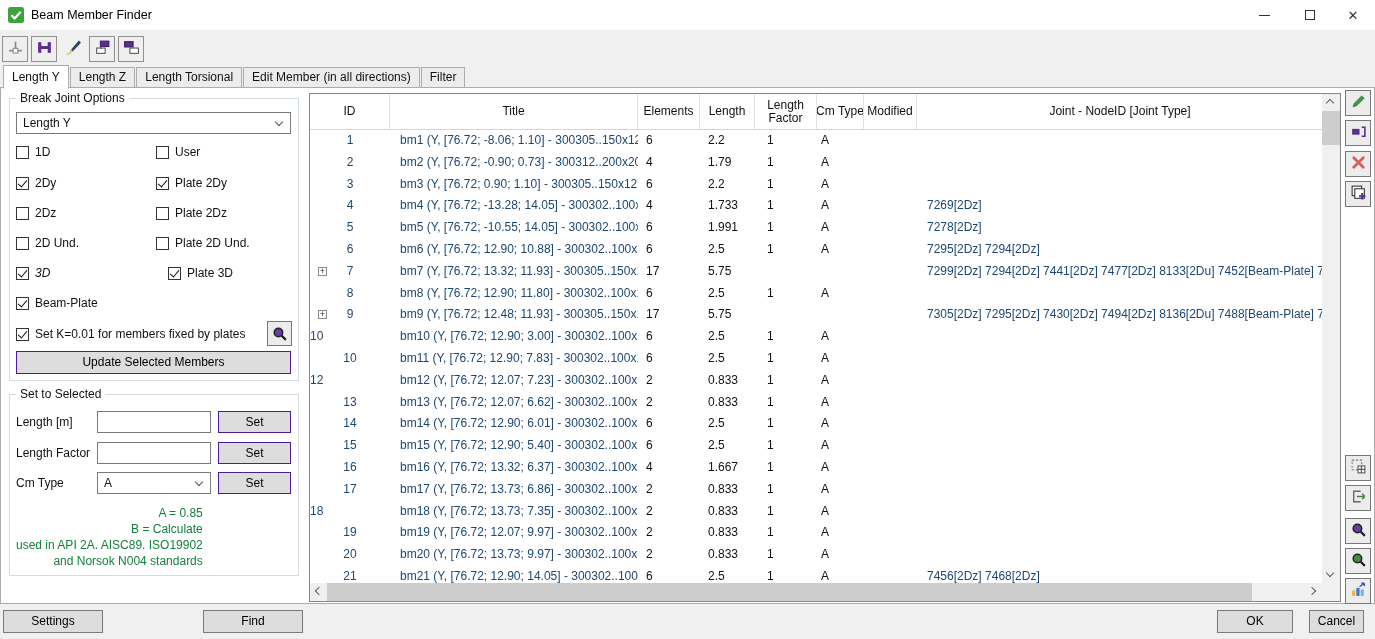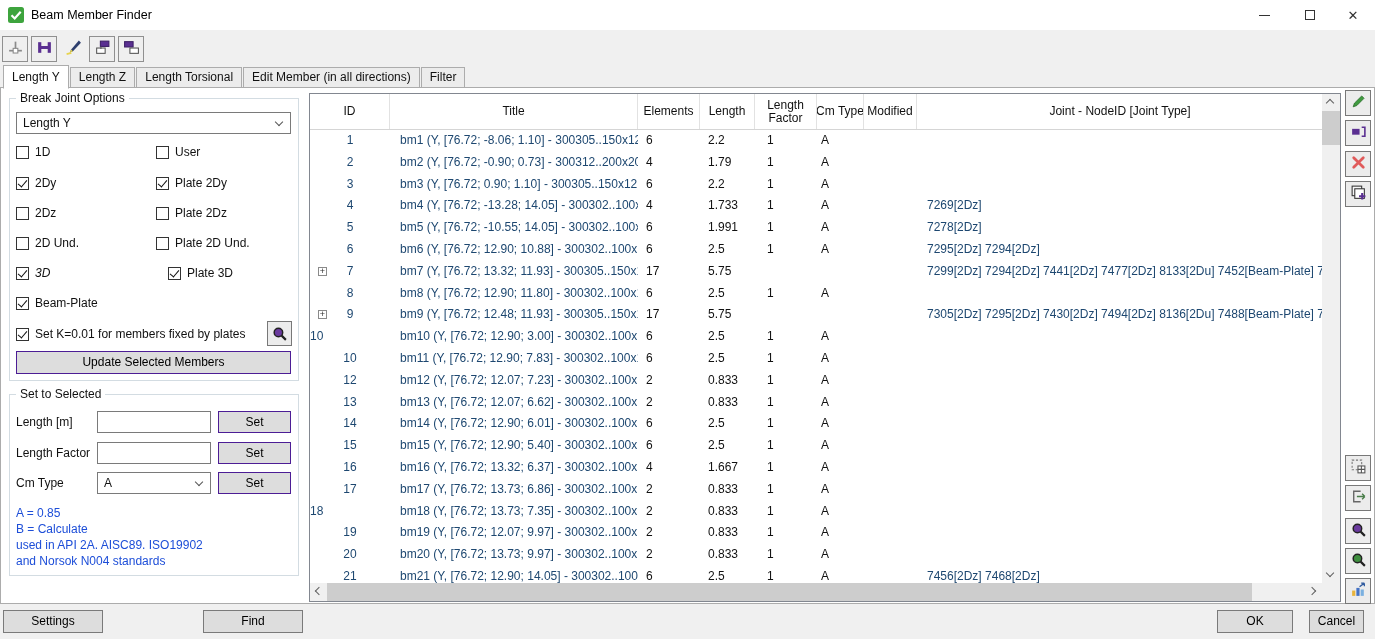--- a/index.html
+++ b/index.html
@@ -39,21 +39,21 @@
   .cb { position:absolute; display:flex; align-items:center; gap:6px; height:14px; }
   .cb .box { width:13px; height:13px; background:#fff; border:1px solid #333; position:relative; flex:none; }
   .cb.checked .box::after { content:""; position:absolute; left:3.2px; top:0.2px; width:4px; height:8px; border-right:1.7px solid #111; border-bottom:1.7px solid #111; transform:rotate(40deg); }
 
   .pushbtn { position:absolute; background:#ddd; border:1px solid #4c1d95; text-align:center; color:#000; }
   .iconbtn { position:absolute; background:#ececec; border:1px solid #787878; display:flex; align-items:center; justify-content:center; }
   .iconbtn svg { width:17px; height:17px; }
 
   .field { position:absolute; height:22px; background:#fff; border:1px solid #7a7a7a; }
   .flabel { position:absolute; line-height:22px; color:#111; }
-  .notes { position:absolute; line-height:16px; color:#1d4ed8; }
+  .notes { position:absolute; line-height:16px; color:#15803d;text-align:right; }
 
   
   #grid { position:absolute; left:308px; top:5px; width:1032px; height:509px; border:1px solid #828790; background:#fff; }
   #grid-header { position:absolute; top:0; left:0; height:36px; display:flex; border-bottom:1px solid #d5d5d5; background:#fff; }
   .hcell { display:flex; align-items:center; justify-content:center; text-align:center; border-right:1px solid #e2e2e2; color:#111; line-height:13px; overflow:hidden; }
   #grid-rows { position:absolute; top:36px; left:0; width:1012px; height:453px; overflow:hidden; }
   .grow { display:flex; height:21.8px; }
   .gcell { white-space:nowrap; overflow:hidden; line-height:21.8px; flex:none; position:relative; }
   .navy { color:#1d4770; }
   .expander { position:absolute; left:8px; top:6px; width:9px; height:9px; border:1px solid #8a8a8a; background:#fff; font-size:9px; line-height:7px; text-align:center; color:#333; }
@@ -347,21 +347,21 @@
             <div class="gcell navy" style="width: 80px; text-align: center;">10</div>
             <div class="gcell navy" style="width: 248px; padding-left: 10px;">bm11 (Y, [76.72; 12.90; 7.83] - 300302..100x10F</div>
             <div class="gcell" style="width: 62px; padding-left: 8px;">6</div>
             <div class="gcell" style="width: 55px; padding-left: 8px;">2.5</div>
             <div class="gcell" style="width: 62px; padding-left: 12px;">1</div>
             <div class="gcell" style="width: 47px; padding-left: 4px;">A</div>
             <div class="gcell" style="width: 53px;"></div>
             <div class="gcell navy" style="width: 407px; padding-left: 10px;"></div>
           </div>
           <div class="grow">
-            <div class="gcell navy" style="width: 80px; text-align: center;">12</div>
+            <div class="gcell navy" style="width: 80px; text-align: left;">12</div>
             <div class="gcell navy" style="width: 248px; padding-left: 10px;">bm12 (Y, [76.72; 12.07; 7.23] - 300302..100x10F</div>
             <div class="gcell" style="width: 62px; padding-left: 8px;">2</div>
             <div class="gcell" style="width: 55px; padding-left: 8px;">0.833</div>
             <div class="gcell" style="width: 62px; padding-left: 12px;">1</div>
             <div class="gcell" style="width: 47px; padding-left: 4px;">A</div>
             <div class="gcell" style="width: 53px;"></div>
             <div class="gcell navy" style="width: 407px; padding-left: 10px;"></div>
           </div>
           <div class="grow">
             <div class="gcell navy" style="width: 80px; text-align: center;">13</div>

